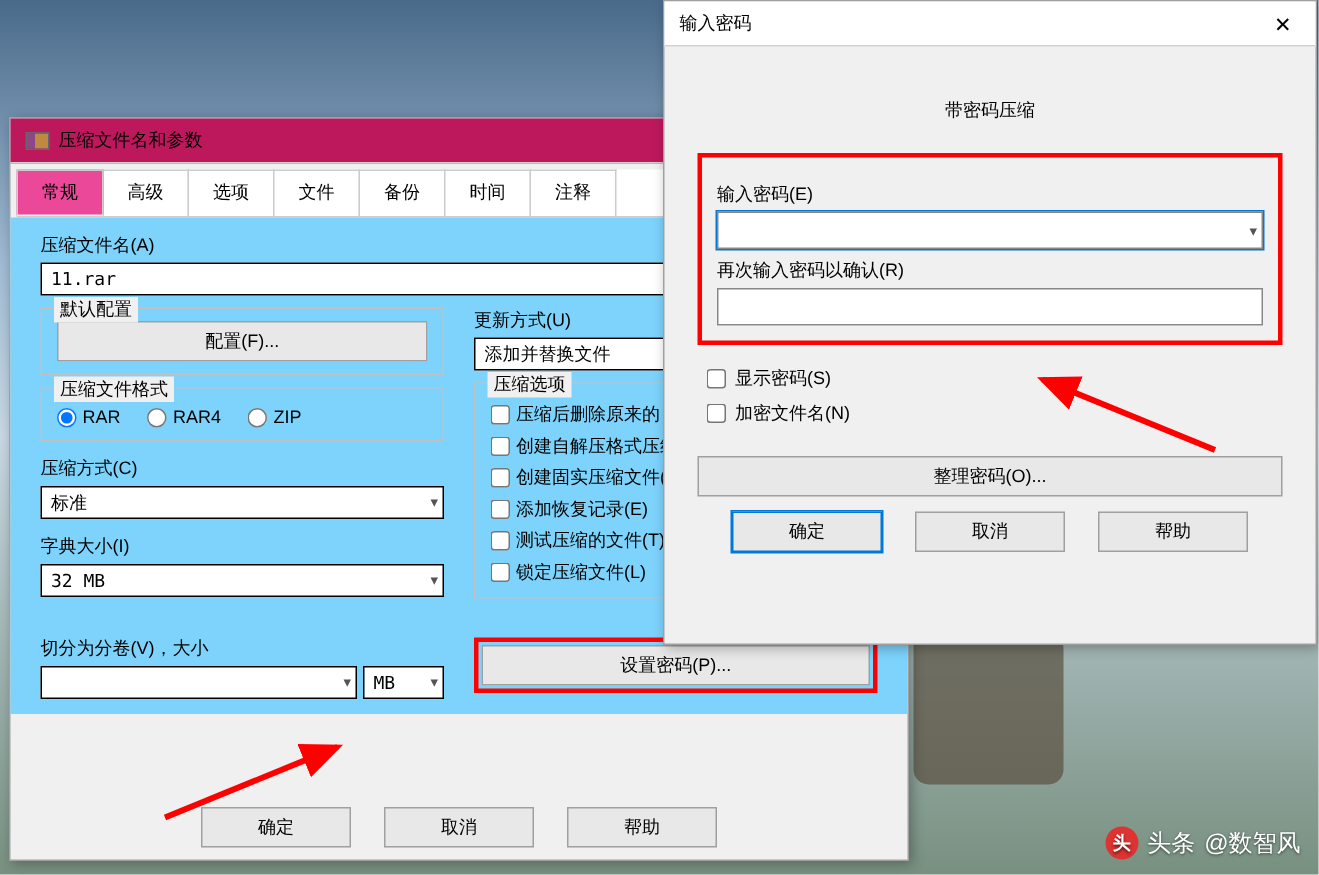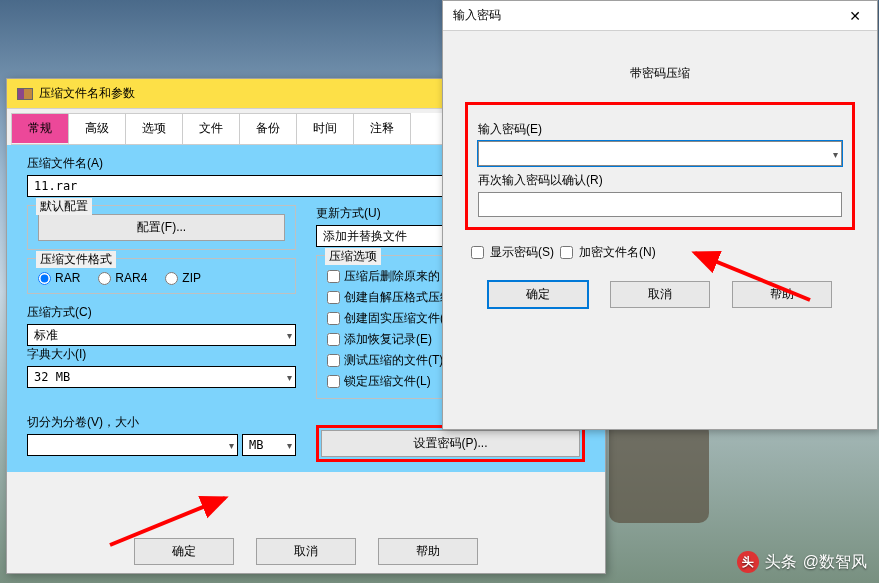--- a/index.html
+++ b/index.html
@@ -12,21 +12,21 @@
   background: linear-gradient(180deg, #4a6a8a 0%, #a0bcd4 30%, #c8d8e4 50%, #789080 100%);
   overflow: hidden;
 }
 .dialog {
   position: absolute;
   background: #f0f0f0;
   border: 1px solid #a0a0a0;
   box-shadow: 2px 2px 8px rgba(0,0,0,0.3);
 }
 .dialog-title {
-  background: #fde047;
+  background: #be185d;
   padding: 6px 10px;
   display: flex;
   align-items: center;
   justify-content: space-between;
   border-bottom: 1px solid #d0d0d0;
 }
 .close-x { font-size: 14px; padding: 0 6px; cursor: pointer; }
 .icon-book {
   width: 16px; height: 12px;
   background: linear-gradient(90deg, #8b4789 40%, #c08840 40%);
@@ -115,21 +115,21 @@
 .pwd-heading { text-align: center; margin: 10px 0 20px; font-size: 12px; }
 .pwd-fields { border: 3px solid #ff0000; padding: 10px; }
 .pwd-fields .label { margin-top: 6px; }
 .pwd-fields .pwd-input {
   width: 100%;
   border: 1px solid #888;
   padding: 4px 6px;
   background: #fff;
 }
 .pwd-first { border: 1px solid #0078d7; outline: 1px solid #0078d7; }
-.pwd-checks { margin: 14px 0 20px 6px; display: flex; flex-direction: row; gap: 6px; }
+.pwd-checks { margin: 14px 0 20px 6px; display: flex; flex-direction: column; gap: 6px; }
 .pwd-checks label { display: flex; align-items: center; gap: 6px; }
 .pwd-buttons { display: flex; justify-content: center; gap: 22px; margin-top: 10px; }
 .pwd-buttons .btn { width: 100px; }
 .pwd-buttons .btn.primary { border: 1px solid #0078d7; outline: 1px solid #0078d7; }
 
 
 .arrow {
   position: absolute;
   pointer-events: none;
 }
@@ -213,21 +213,21 @@
         </div>
 
         <div style="margin-top:10px">
           <label class="label">压缩方式(C)</label>
           <div class="select-wrap">
             <input class="text-input" readonly="" value="标准" style="">
             <span class="select-arrow">▾</span>
           </div>
         </div>
 
-        <div style="margin-top:0">
+        <div style="margin-top:10px">
           <label class="label">字典大小(I)</label>
           <div class="select-wrap">
             <input class="text-input" readonly="" value="32 MB" style="">
             <span class="select-arrow">▾</span>
           </div>
         </div>
 
         <div style="margin-top:26px">
           <label class="label">切分为分卷(V)，大小</label>
           <div class="volume-row">
@@ -318,20 +318,21 @@
       <label>
           <input type="checkbox" style="">
           <span>显示密码(S)</span>
         </label>
       <label>
           <input type="checkbox" style="">
           <span>加密文件名(N)</span>
         </label>
     </div>
 
+    <button class="btn btn-wide">整理密码(O)...</button>
 
     <div class="pwd-buttons">
       <button class="btn primary">确定</button>
       <button class="btn">取消</button>
       <button class="btn">帮助</button>
     </div>
   </div>
 </div>
 
 <div class="arrow" style="left:100px; top:490px; width:140px; height:60px;">

